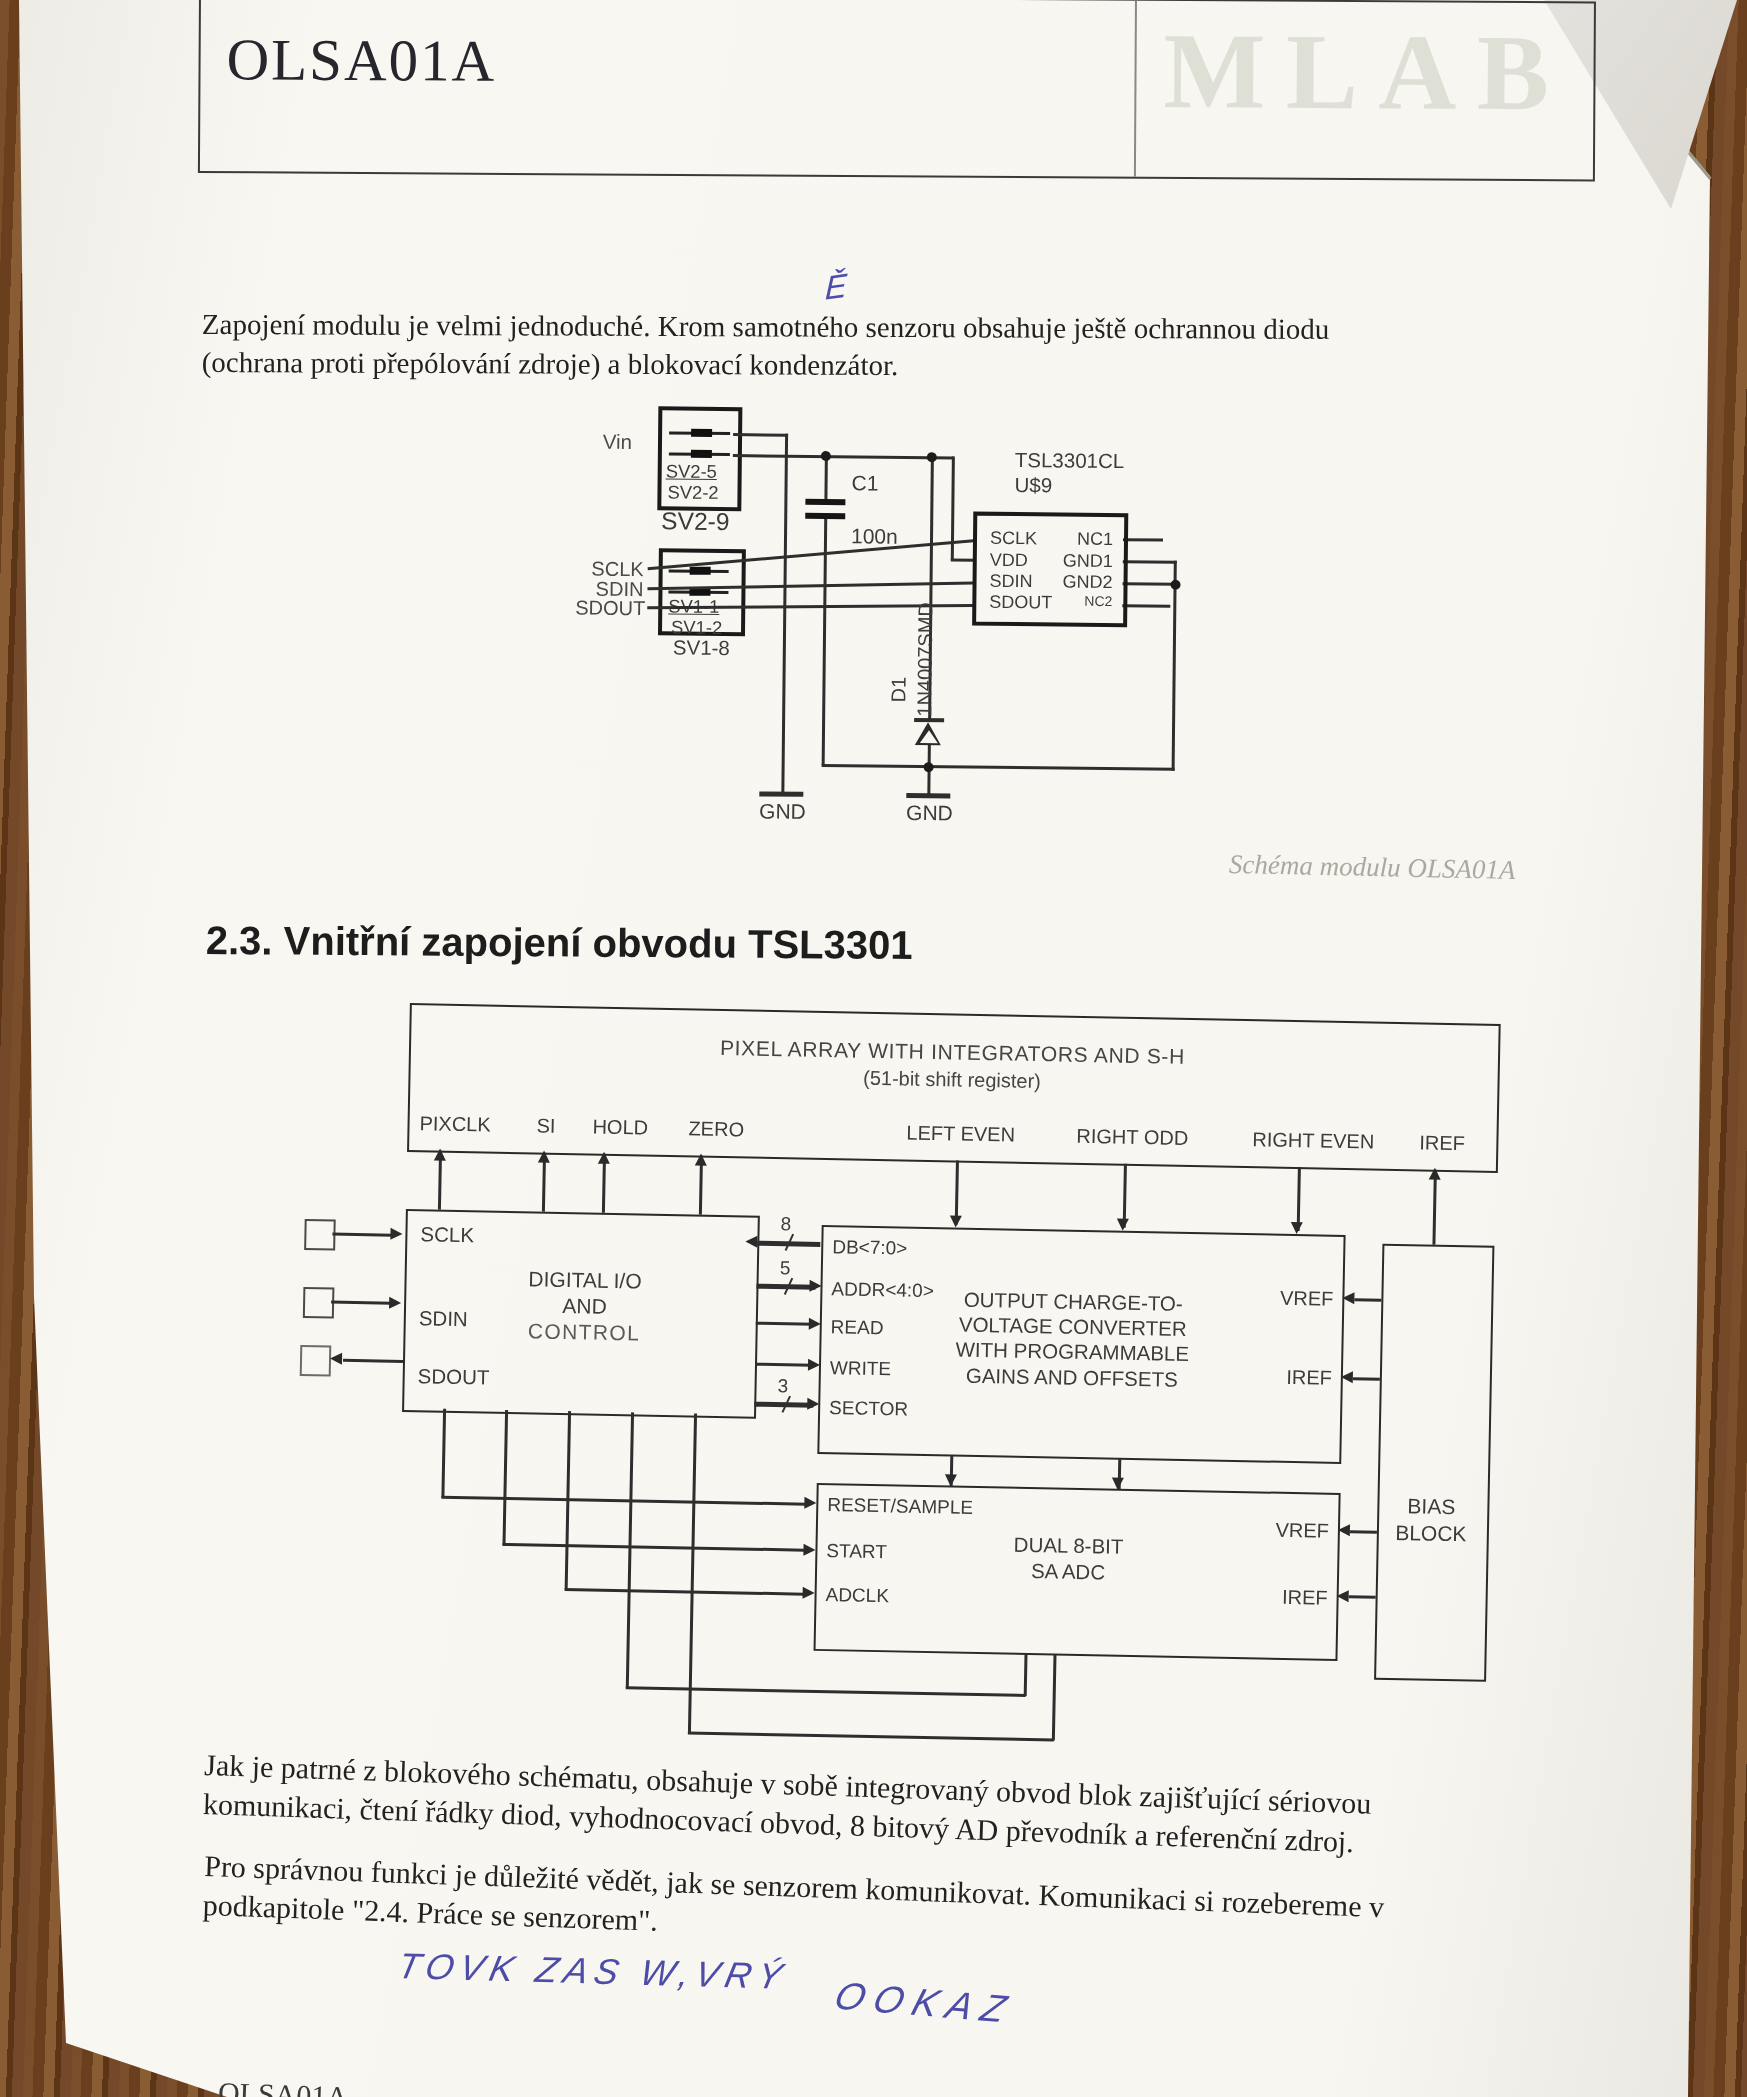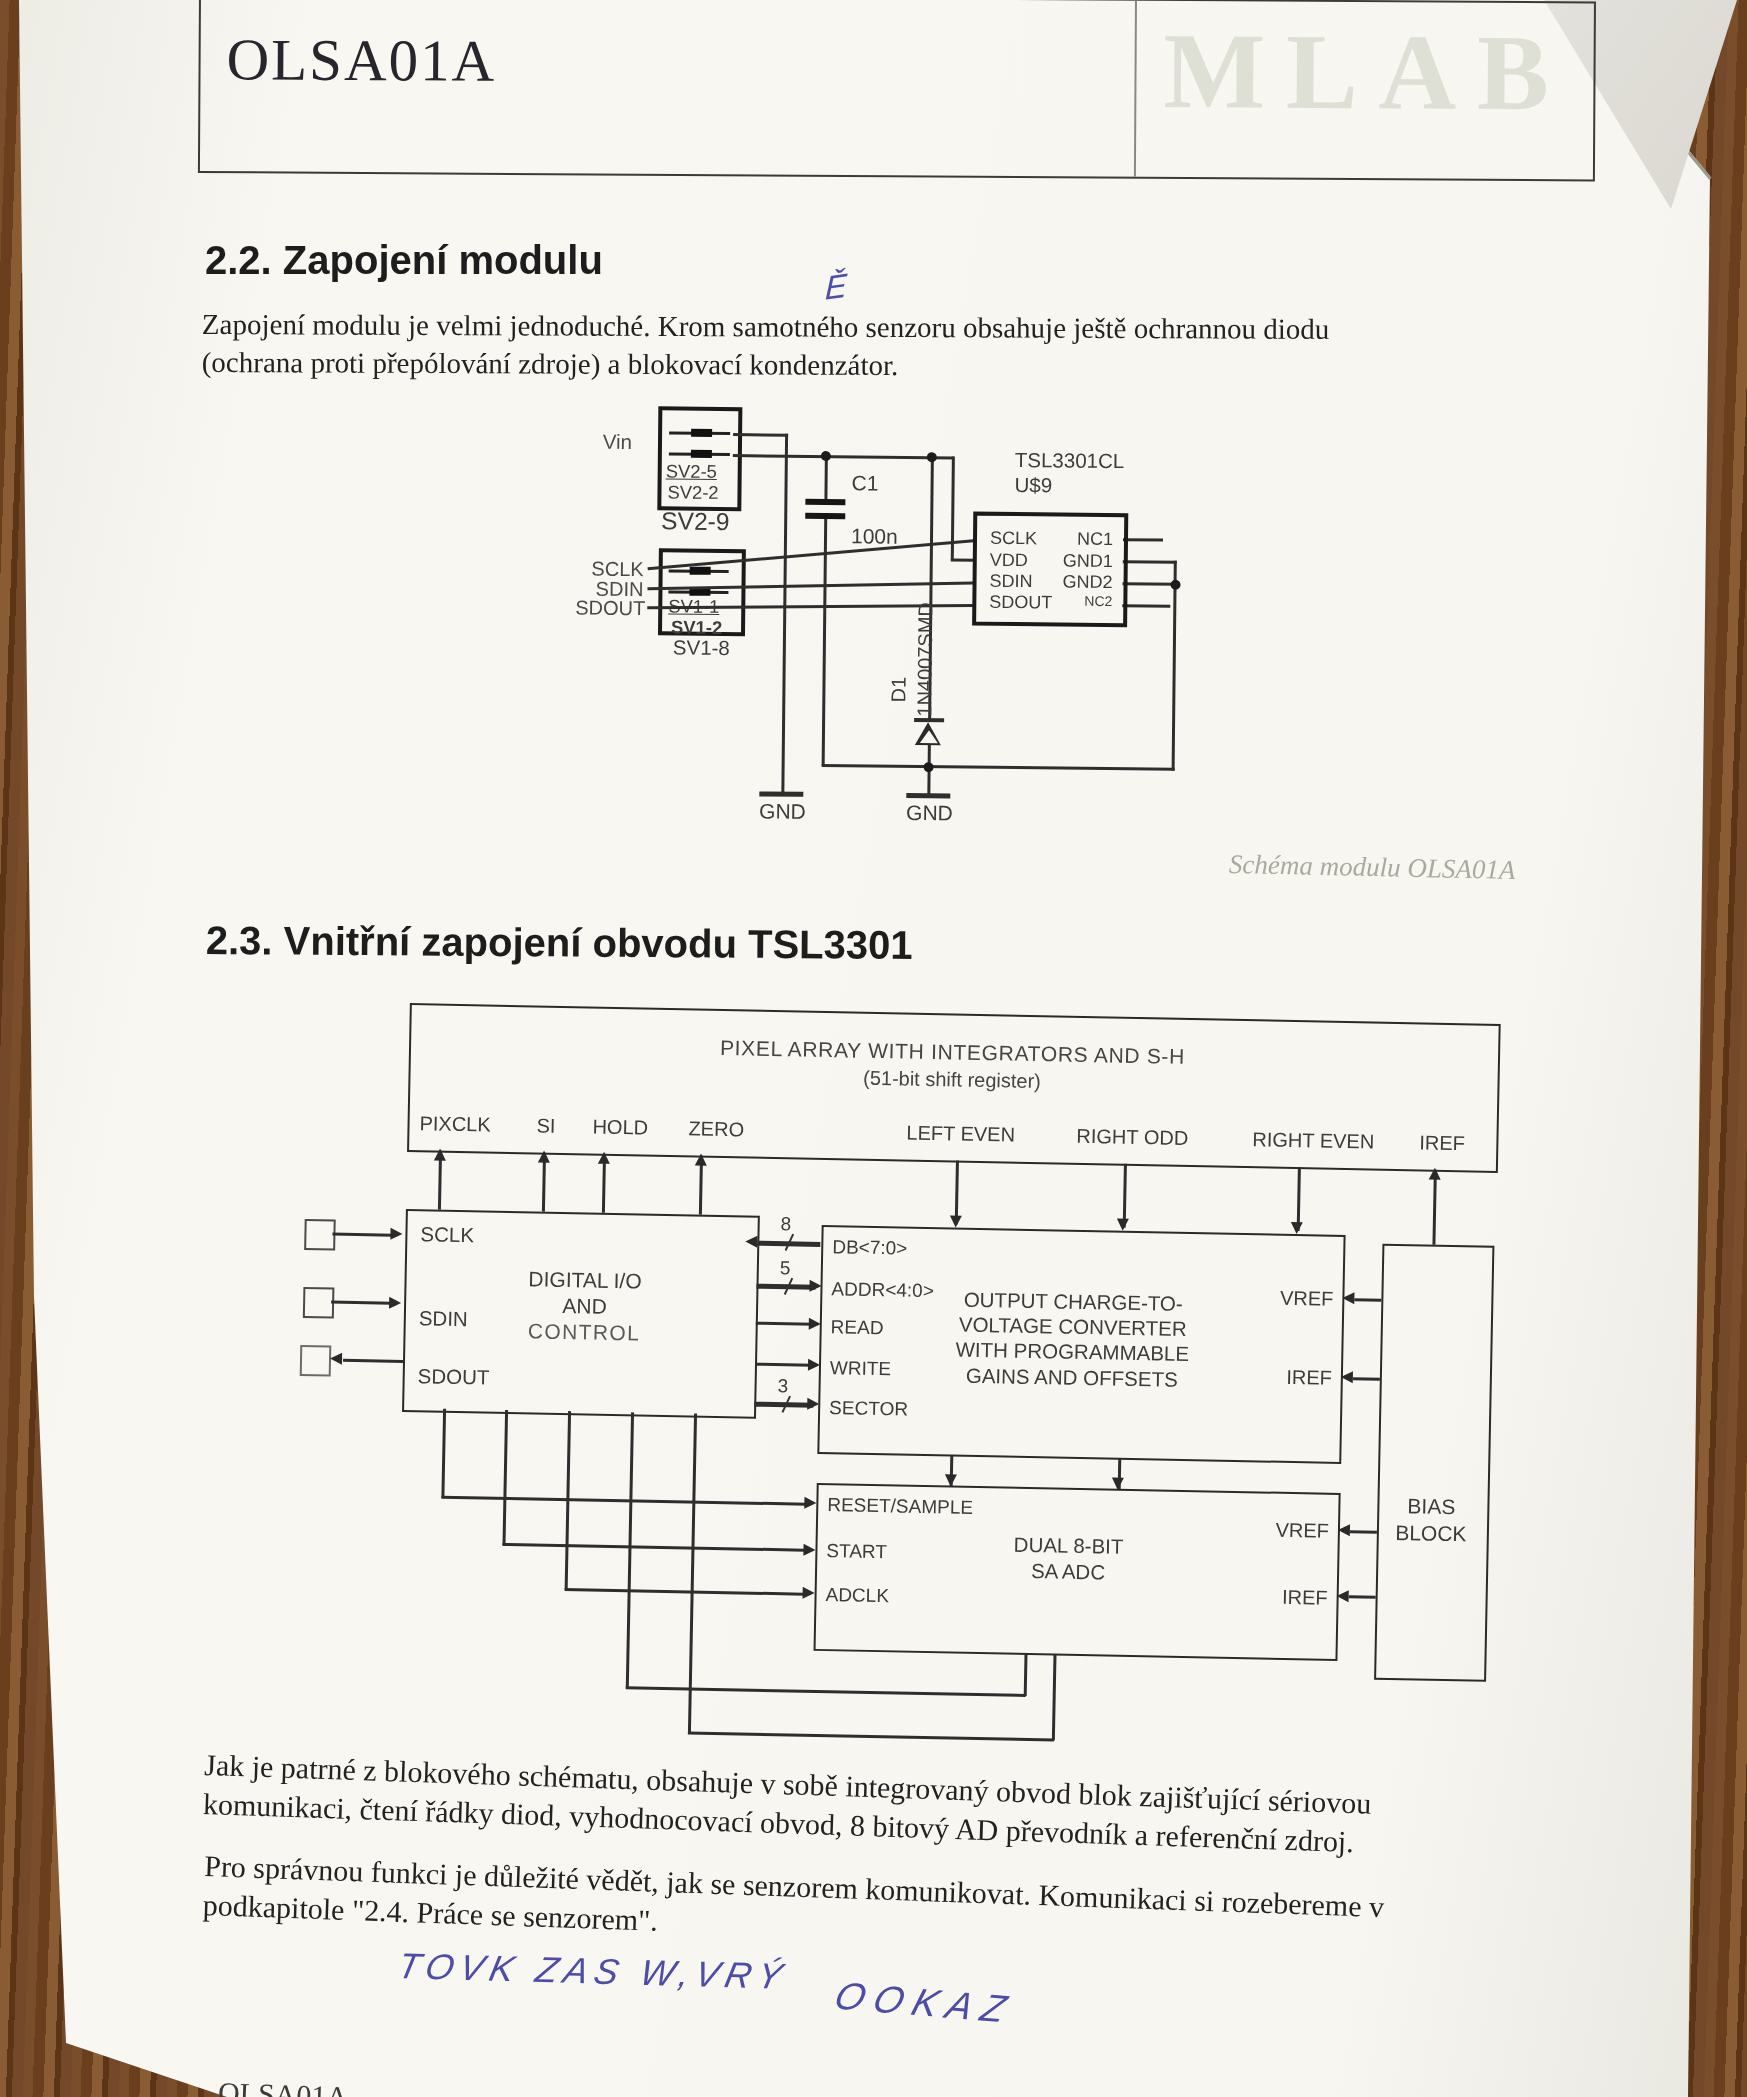--- a/index.html
+++ b/index.html
@@ -41,21 +41,20 @@
   <div id="paper"></div>
   <div class="crease"></div>
   <div id="curl"></div>
 
   <div style="position:absolute;left:199px;top:-6.8px;width:1393px;height:176px;border:2px solid #3a3a3a;transform:rotate(0.35deg);transform-origin:left top;">
     <div class="ser" style="left:26px;top:30px;font-size:59px;letter-spacing:2px;color:#26262c;">OLSA01A</div>
     <div style="position:absolute;left:934px;top:0;width:2px;height:100%;background:#8a8a84;"></div>
     <div class="ser" style="left:961px;top:8.2px;width:410px;text-align:center;font-size:108px;font-weight:bold;letter-spacing:20.5px;color:rgba(203,205,190,0.55);">MLAB</div>
   </div>
 
-  <div class="lbl" style="left:205px;top:238px;font-size:40px;font-weight:bold;color:#1d1d1d;">2.2. Zapojení modulu</div>
   <div style="position:absolute;left:202px;top:305px;width:1393px;transform:rotate(0.25deg);transform-origin:left top;">
     <div class="ser" style="position:relative;font-size:29px;line-height:1.32;">Zapojení modulu je velmi jednoduché. Krom samotného senzoru obsahuje ještě ochrannou diodu</div>
     <div class="ser" style="position:relative;font-size:29px;line-height:1.32;">(ochrana proti přepólování zdroje) a blokovací kondenzátor.</div>
   </div>
   <div style="position:absolute;left:825px;top:268px;font-family:'Liberation Sans',sans-serif;font-size:33px;font-style:italic;color:#4d4dae;transform:rotate(-8deg) skewX(-10deg);">Ě</div>
 
   <div style="position:absolute;left:0;top:0;width:1748px;height:894px;transform:rotate(0.6deg);transform-origin:819px 444px;">
 
     <div class="lbl" style="left:577px;top:432px;width:55px;text-align:right;font-size:20.5px;color:#4a4a4a;">Vin</div>
 
@@ -67,21 +66,21 @@
     <div class="lbl" style="left:666px;top:462px;font-size:18.4px;text-decoration:underline;">SV2-5</div>
     <div class="lbl" style="left:668px;top:483px;font-size:18.4px;">SV2-2</div>
     <div class="lbl" style="left:662px;top:509px;font-size:24.6px;">SV2-9</div>
 
     <div class="sbox" style="left:660px;top:550px;width:79px;height:79px;"></div>
     <div class="pinline" style="left:670px;top:571px;width:60px;"></div>
     <div class="pindash" style="left:691px;top:568px;width:20.5px;"></div>
     <div class="pinline" style="left:670px;top:592px;width:60px;"></div>
     <div class="pindash" style="left:691px;top:589px;width:20.5px;"></div>
     <div class="lbl" style="left:670px;top:597px;font-size:18.4px;text-decoration:underline;">SV1-1</div>
-    <div class="lbl" style="left:673px;top:618px;font-size:18.4px;font-weight:bold;">SV1-2</div>
+    <div class="lbl" style="left:673px;top:618px;font-size:18.4px;">SV1-2</div>
     <div class="lbl" style="left:675px;top:637px;font-size:20.5px;">SV1-8</div>
 
     <div class="lbl" style="left:577px;top:560px;width:68px;text-align:right;font-size:20px;color:#4a4a4a;">SCLK</div>
     <div class="lbl" style="left:577px;top:580px;width:68px;text-align:right;font-size:20px;color:#4a4a4a;">SDIN</div>
     <div class="lbl" style="left:577px;top:599px;width:68px;text-align:right;font-size:20px;color:#4a4a4a;">SDOUT</div>
 
     <div class="wire h" style="left:733px;top:434px;width:55px;"></div>
     <div class="wire v" style="left:785px;top:434px;height:360px;"></div>
     <div class="wire h" style="left:733px;top:455px;width:221px;"></div>
     <div class="wire v" style="left:952px;top:455px;height:104px;"></div>

